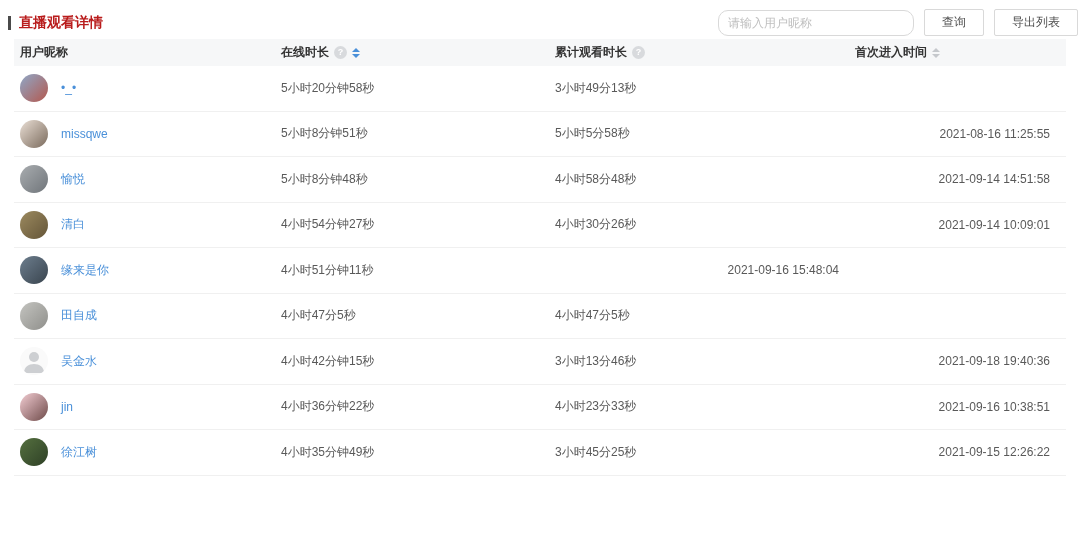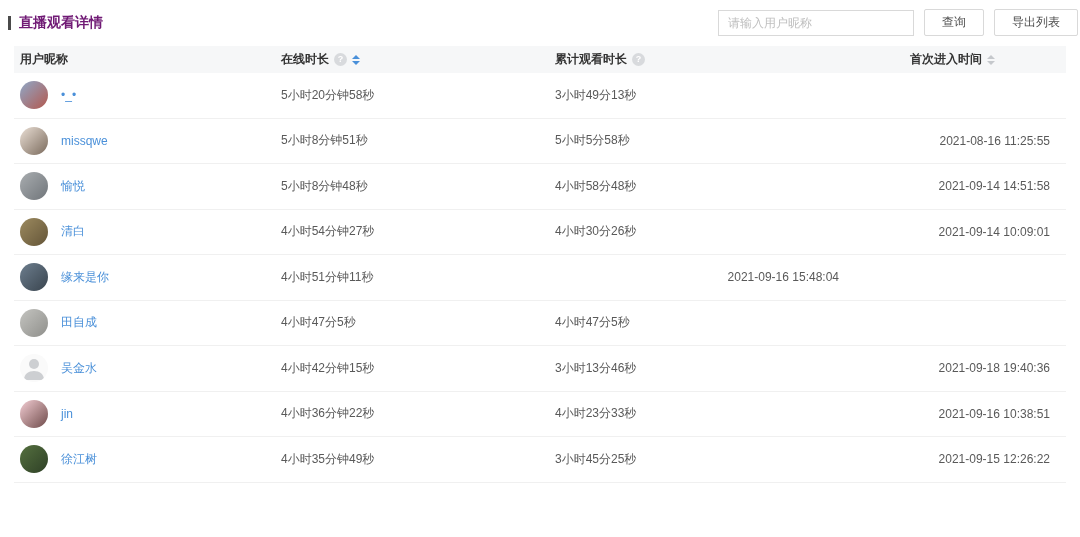--- a/index.html
+++ b/index.html
@@ -2,32 +2,32 @@
 <html><head>
 <meta charset="utf-8">
 <style>
   * { box-sizing: border-box; margin: 0; padding: 0; }
   html, body { width: 1080px; height: 537px; background: #fff; overflow: hidden; }
   body { font-family: "Liberation Sans", "DejaVu Sans", sans-serif; font-size: 12px; color: #595959; }
 
   .topbar { display: flex; justify-content: space-between; align-items: center; padding: 7px 2px 0 8px; height: 38px; }
   .title-wrap { display: flex; align-items: center; gap: 8px; }
   .title-accent { width: 3px; height: 14px; background: #4a4a4a; }
-  .title-text { font-size: 14px; font-weight: bold; color: #701a75; text-align: right; }
+  .title-text { font-size: 14px; font-weight: bold; color: #b91c1c; text-align: right; }
 
   .toolbar { display: flex; align-items: center; gap: 10px; }
-  .search-input { width: 196px; height: 26px; border: 1px solid #d9d9d9; border-radius: 0; padding: 0 9px; font-size: 12px; color: #595959; outline: none; font-family: inherit; }
+  .search-input { width: 196px; height: 26px; border: 1px solid #d9d9d9; border-radius: 10px; padding: 0 9px; font-size: 12px; color: #595959; outline: none; font-family: inherit; }
   .search-input::placeholder { color: #bfbfbf; }
   .btn { height: 27px; padding: 0 17px; background: #fff; border: 1px solid #d9d9d9; border-radius: 2px; font-size: 12px; color: #4d4d4d; cursor: pointer; font-family: inherit; white-space: nowrap; }
 
-  .table { margin: 8px 14px; }
+  .table { margin: 1px 14px; }
   .thead { display: grid; grid-template-columns: 267px 274px 300px 1fr; background: #f6f7f8; height: 27px; align-items: center; }
   .th { display: flex; align-items: center; color: #333; font-weight: 600; }
   .th-user { padding-left: 6px; }
-  .th-right { justify-content: center; padding-right: 16px; }
+  .th-right { justify-content: flex-start; padding-right: 16px; }
 
   .help-icon { width: 13px; height: 13px; border-radius: 50%; background: #d8dadd; color: #fff; font-size: 9px; line-height: 13px; text-align: center; margin-left: 5px; flex: none; cursor: pointer; }
   .sorter { display: inline-flex; flex-direction: column; gap: 2px; margin-left: 5px; cursor: pointer; }
   .caret { width: 0; height: 0; border-left: 4px solid transparent; border-right: 4px solid transparent; }
   .caret.up { border-bottom: 4px solid #c5c8cc; }
   .caret.down { border-top: 4px solid #c5c8cc; }
   .sorter.active .caret.up { border-bottom-color: #4a90d9; }
   .sorter.active .caret.down { border-top-color: #4a90d9; }
 
   .tr { display: grid; grid-template-columns: 267px 274px 300px 1fr; height: 45.5px; align-items: center; border-bottom: 1px solid #f0f0f0; }

